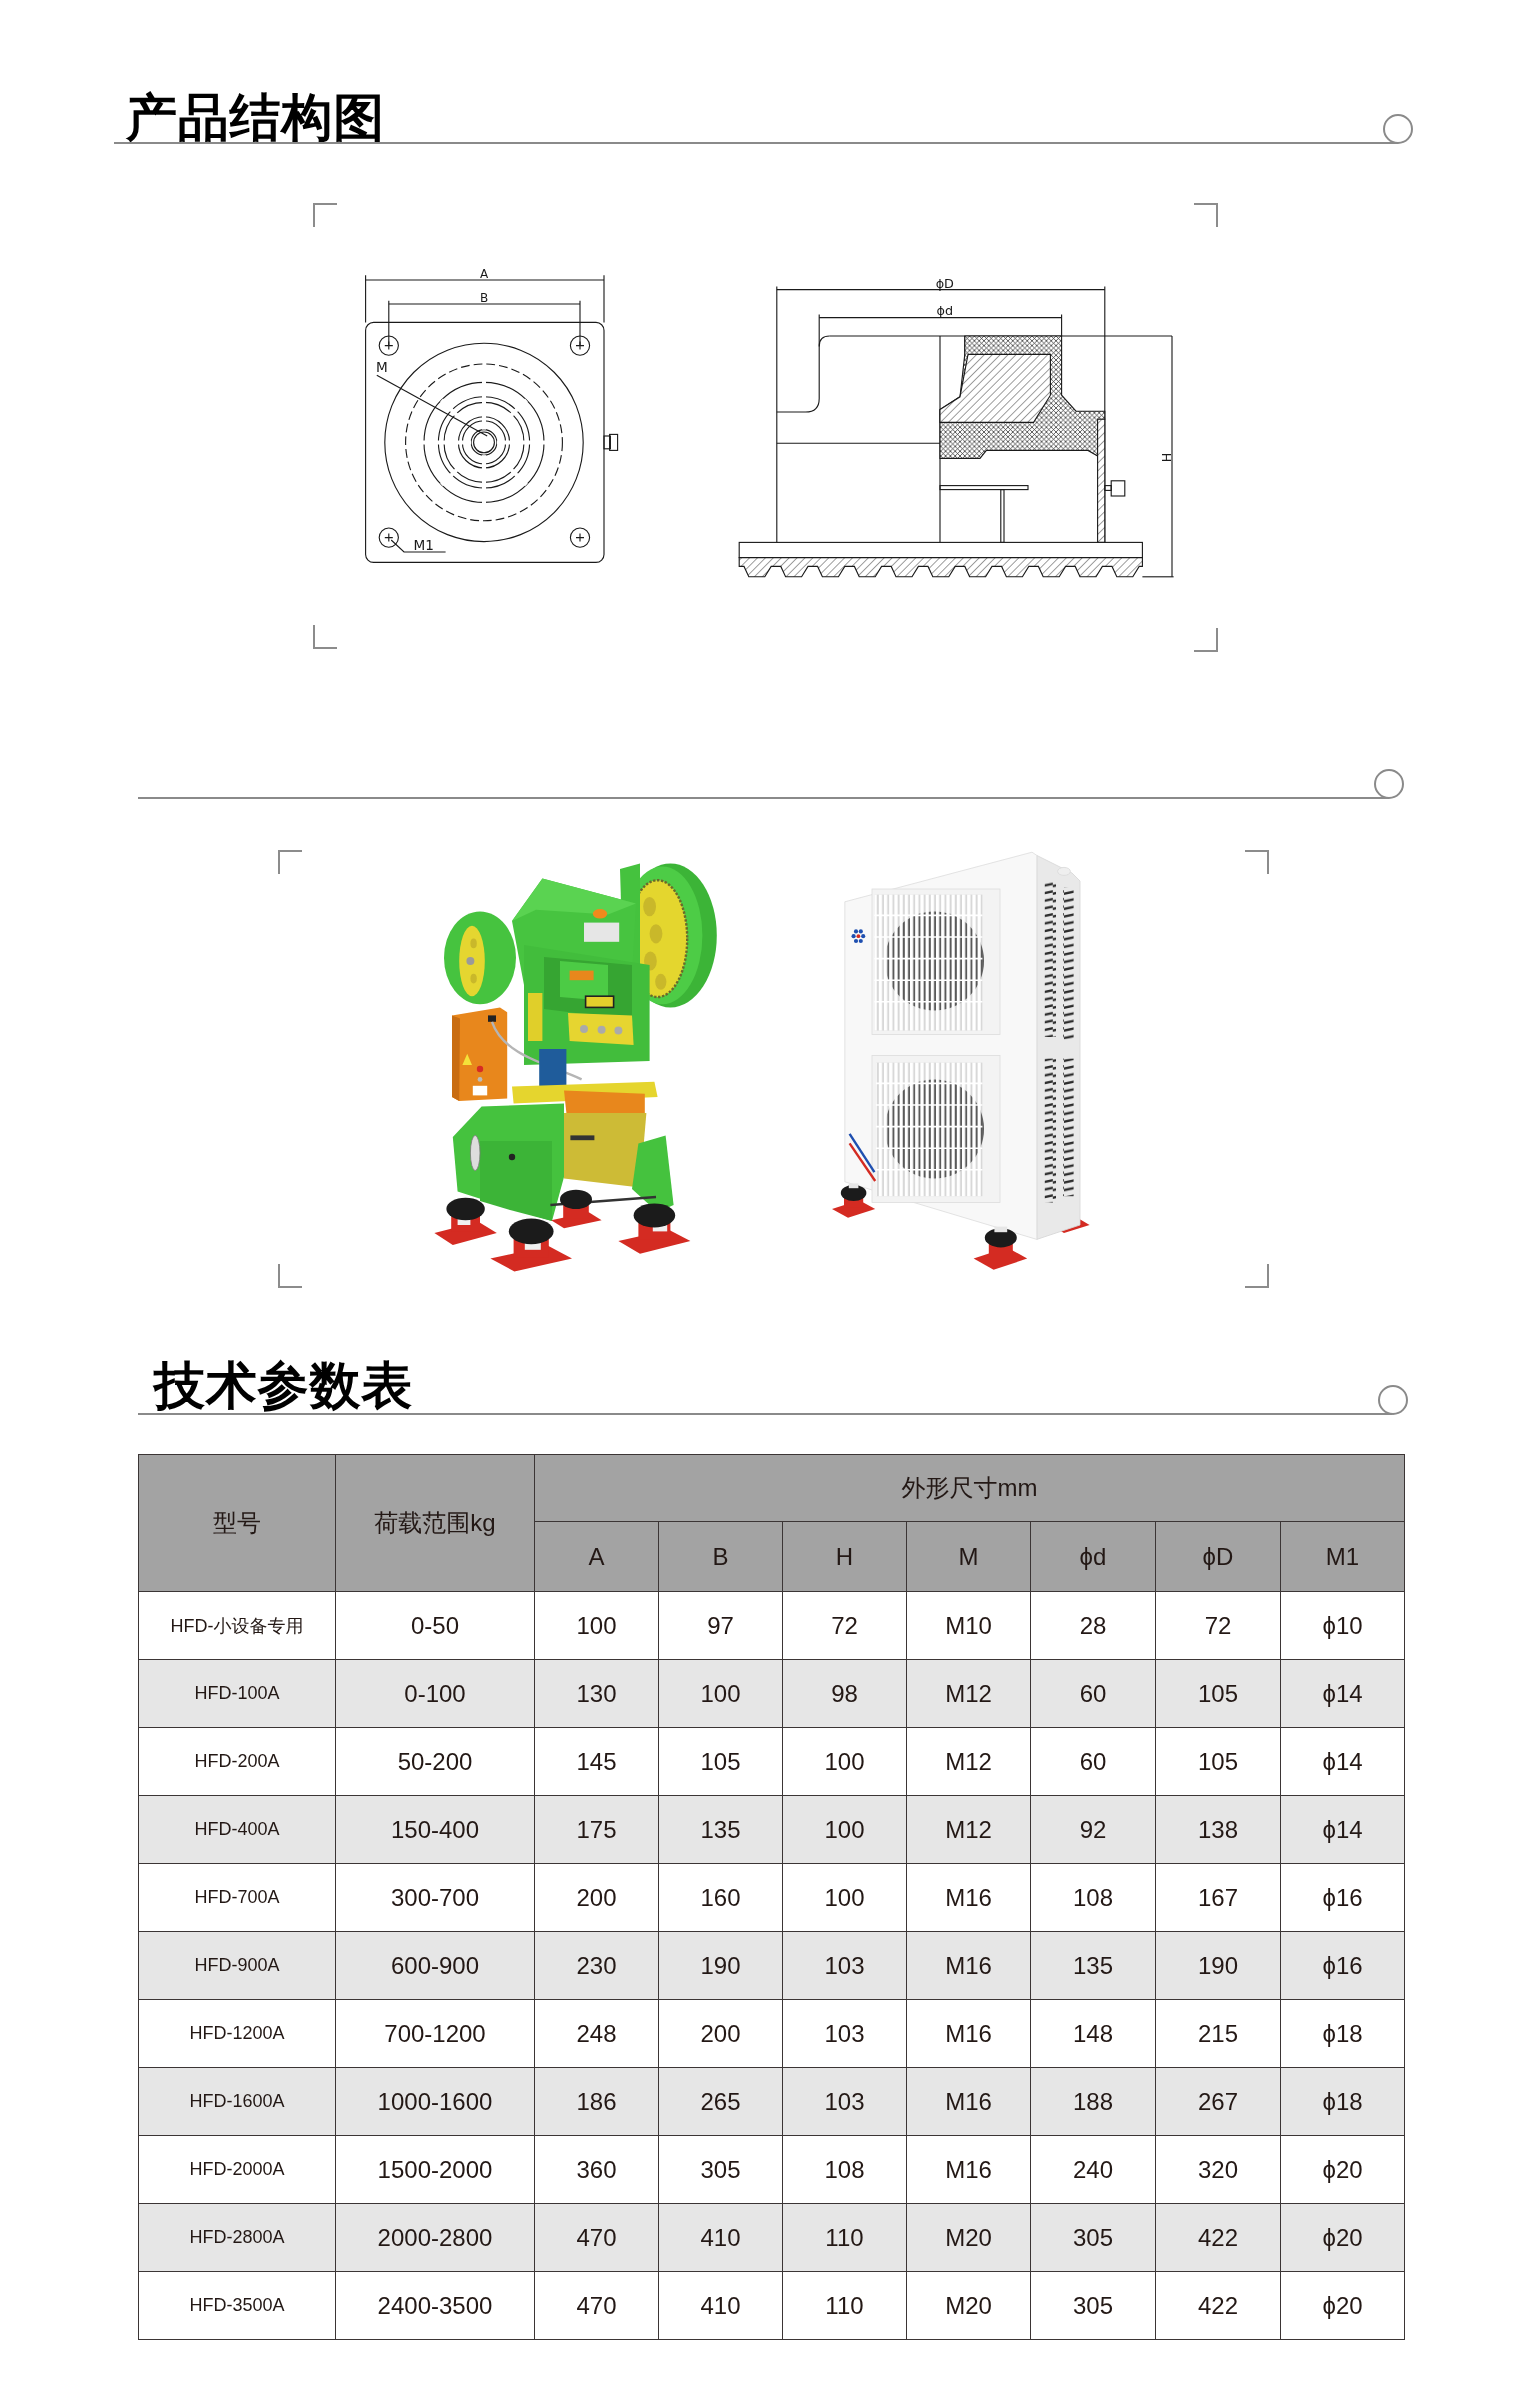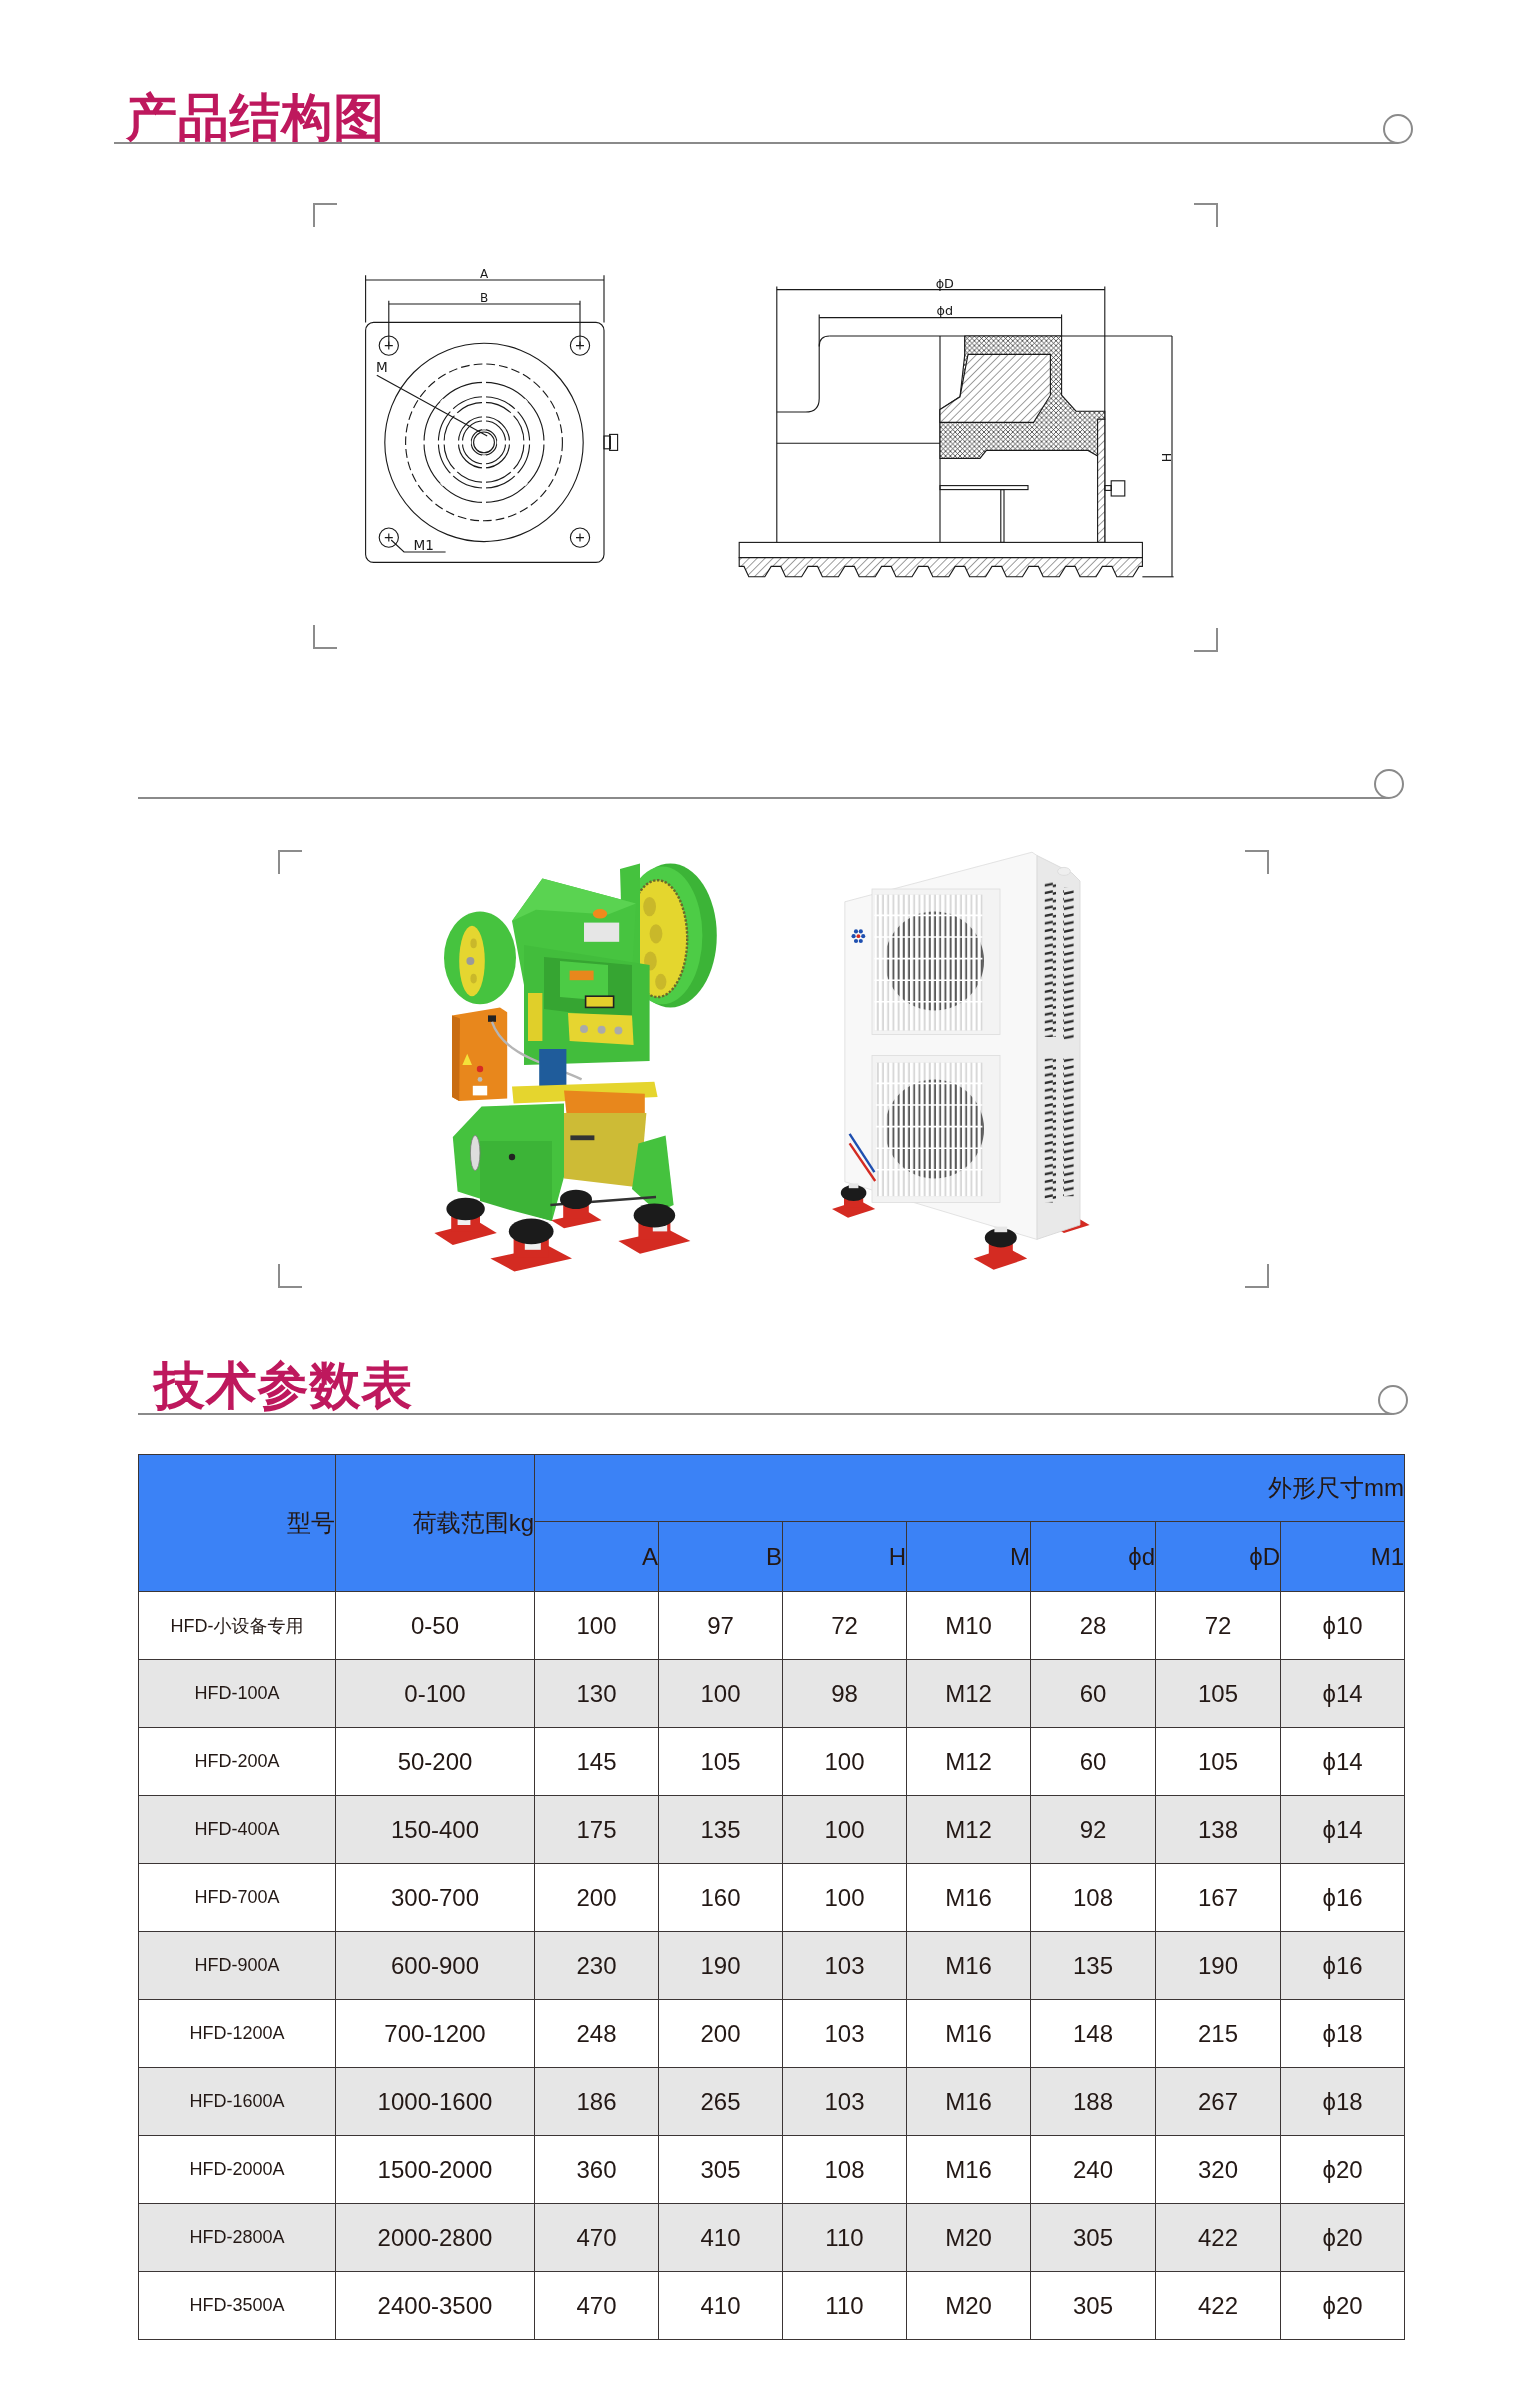--- a/index.html
+++ b/index.html
@@ -1,39 +1,39 @@
 <!DOCTYPE html>
 <html style="font-size:12.8px"><head>
 <meta charset="utf-8">
 <style>
   html, body { margin:0; padding:0; background:#ffffff; }
   .page { position:relative; width:1537px; height:2401px; background:#ffffff; overflow:hidden; }
   .section-title {
     position:absolute; margin:0; font-family:"DejaVu Serif", "Liberation Serif", serif;
-    font-weight:bold; font-size:51px; line-height:54px; color:#be185d; letter-spacing:0.8px; white-space:nowrap;
+    font-weight:bold; font-size:51px; line-height:54px; color:#000000; letter-spacing:0.8px; white-space:nowrap;
   }
   .divider { position:absolute; height:2.4px; background:#8a8a8a; }
   .divider-ring { position:absolute; width:26.4px; height:26.4px; border:2.4px solid #8a8a8a; border-radius:50%; background:transparent; }
   .bracket { position:absolute; width:22.4px; height:22.4px; border-color:#8c8c8c; border-style:solid; border-width:0; }
   .bracket.tl { border-top-width:2.4px; border-left-width:2.4px; }
   .bracket.tr { border-top-width:2.4px; border-right-width:2.4px; }
   .bracket.bl { border-bottom-width:2.4px; border-left-width:2.4px; }
   .bracket.br { border-bottom-width:2.4px; border-right-width:2.4px; }
   svg.fig { position:absolute; overflow:visible; }
   svg text { font-family:"DejaVu Sans", "Liberation Sans", sans-serif; fill:#1a1a1a; }
 
   .spec-table {
     position:absolute; left:138px; top:1454px; width:1266px;
     border-collapse:collapse; table-layout:fixed;
     font-family:"Liberation Sans", "DejaVu Sans", sans-serif; font-size:24px; color:#231815;
   }
   .spec-table th, .spec-table td {
     border:1.6px solid #3b3535; text-align:center; vertical-align:middle; padding:0; font-weight:normal;
   }
-  .spec-table thead th { background:#3b82f6;text-align:right; }
+  .spec-table thead th { background:#a3a3a3; }
   .spec-table tr.h1 { height:67px; }
   .spec-table tr.h2 { height:70px; }
   .spec-table tbody tr { height:68px; background:#ffffff; }
   .spec-table tbody tr:nth-child(even) { background:#e6e6e6; }
   .spec-table td.model { font-size:18px; }
 </style>
 </head>
 <body>
 
 <div class="page">

